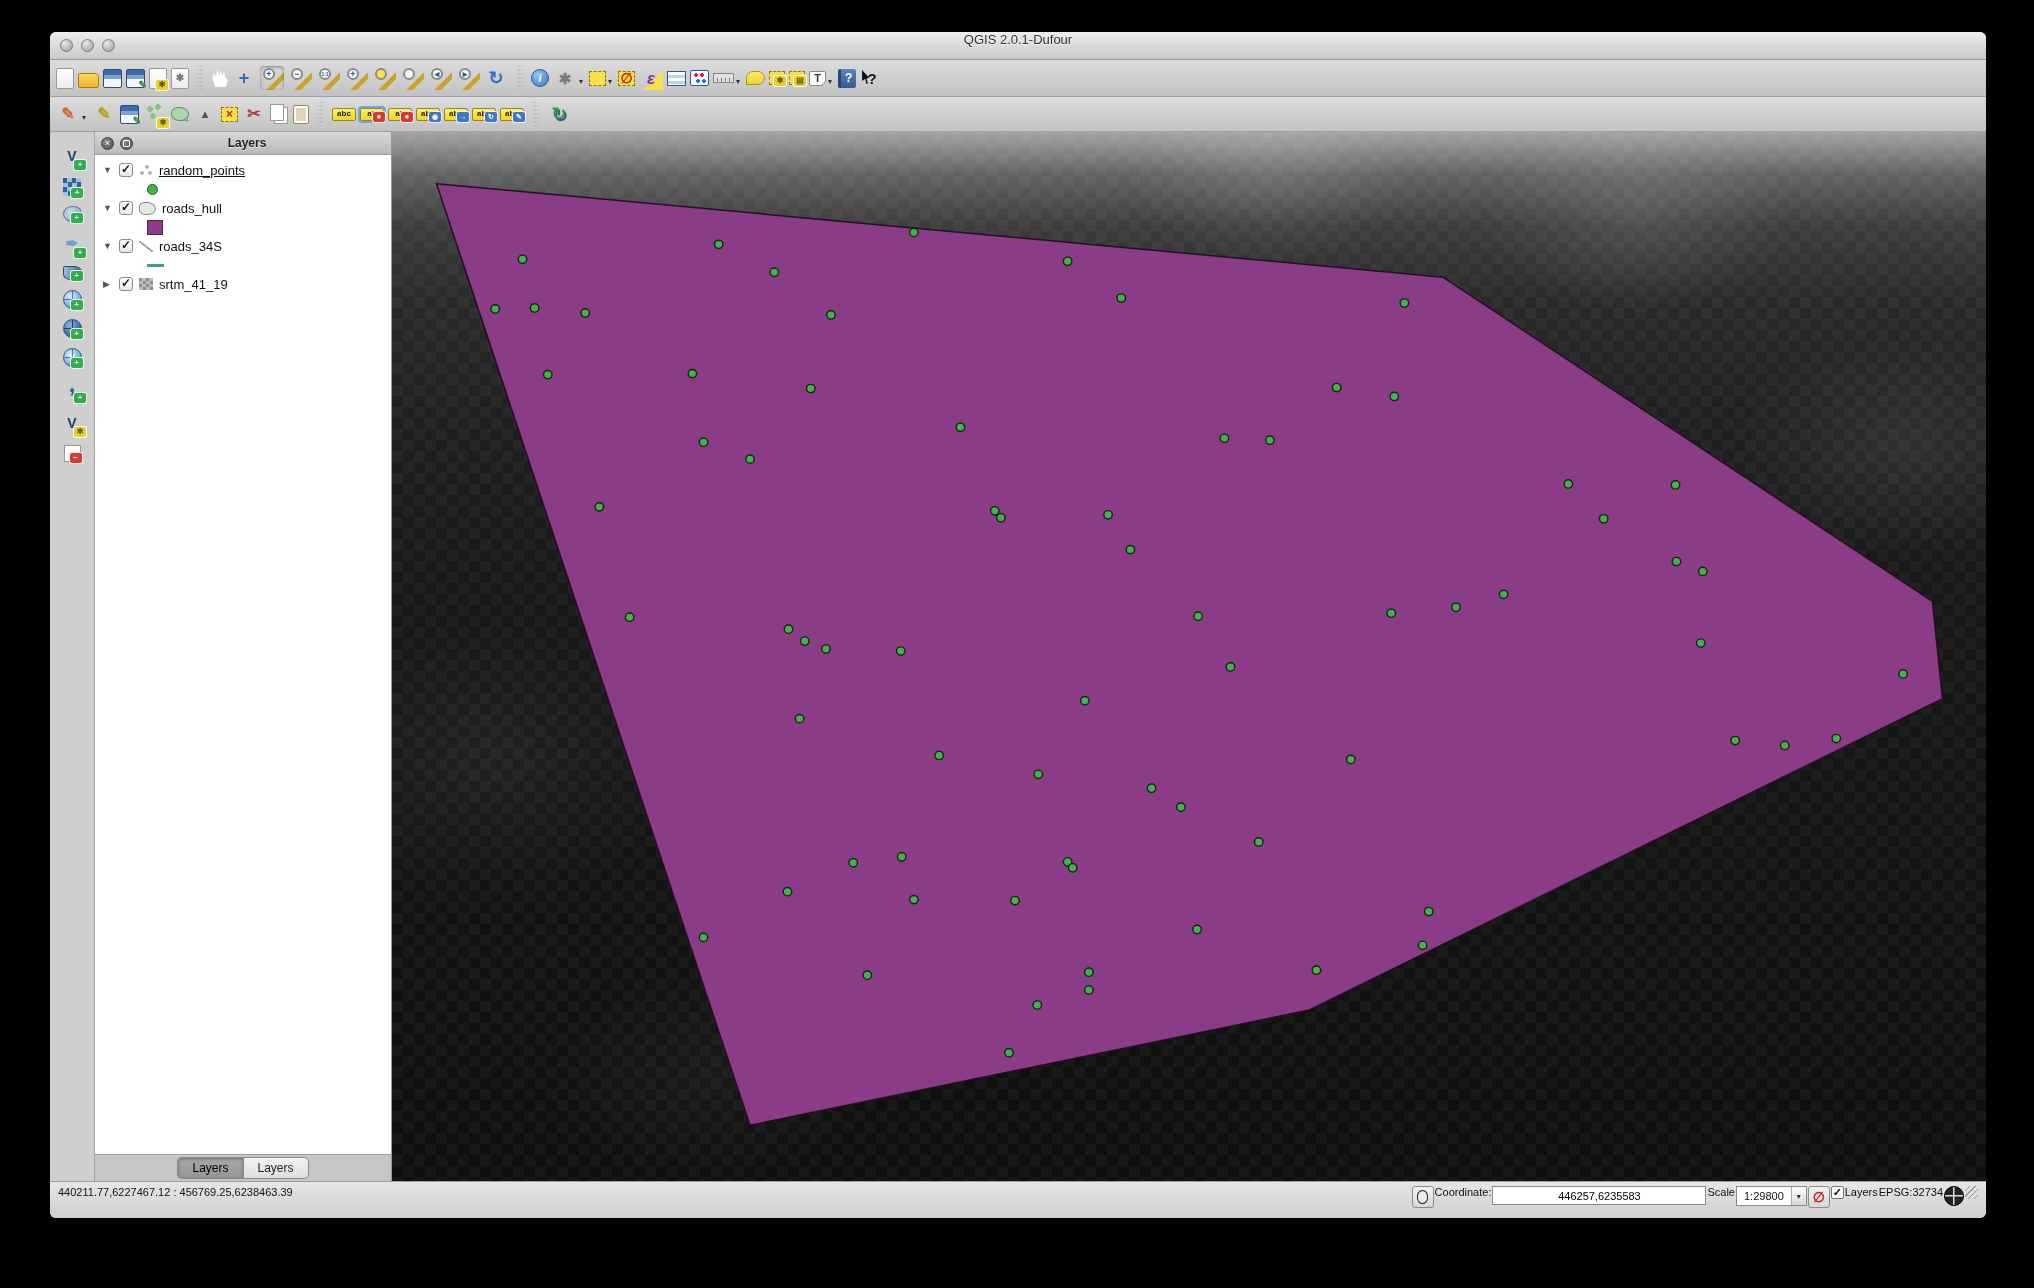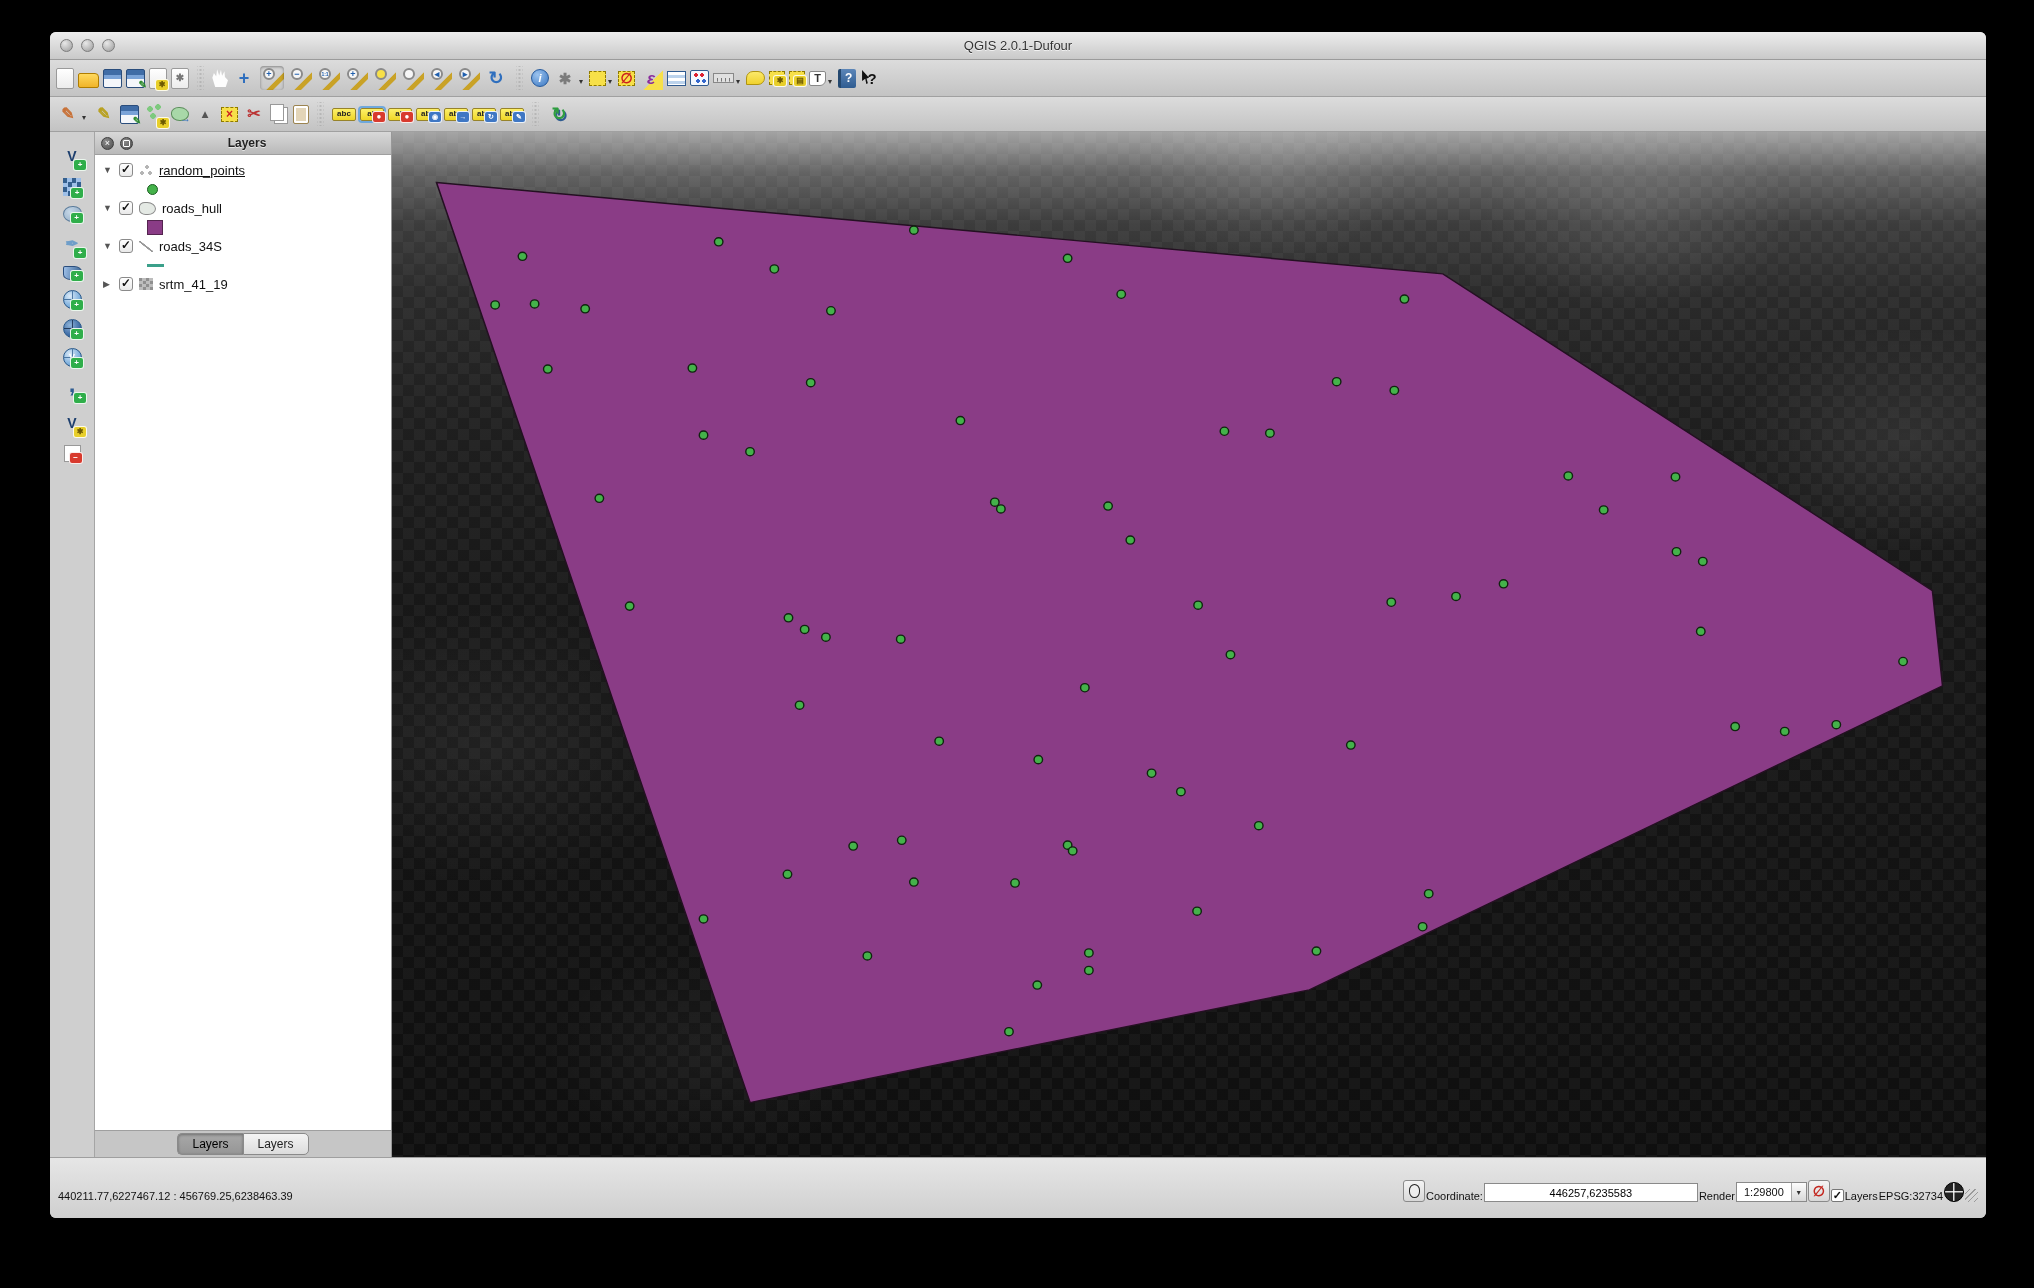--- a/index.html
+++ b/index.html
@@ -2,21 +2,21 @@
 <html><head>
 <meta charset="utf-8">
 <style>
   html,body{margin:0;padding:0}
   body{width:2034px;height:1288px;background:#000;position:relative;overflow:hidden;
        font-family:"Liberation Sans",sans-serif;-webkit-font-smoothing:antialiased}
   #win{position:absolute;left:50px;top:32px;width:1936px;height:1186px;background:#cfcfcf;
        border-radius:6px;box-shadow:0 14px 48px rgba(0,0,0,.65);display:flex;flex-direction:column;overflow:hidden}
   
   .titlebar{height:27px;flex:none;background:linear-gradient(#ededed,#c9c9c9);border-bottom:1px solid #9b9b9b;
-            display:flex;align-items:center;justify-content:center;position:relative}
+            display:flex;align-items:flex-start;justify-content:center;position:relative}
   .lights{position:absolute;left:10px;top:7px;display:flex;gap:8px}
   .light{width:13px;height:13px;border-radius:50%;background:radial-gradient(circle at 35% 30%,#e8e8e8,#9a9a9a);
          border:1px solid #7c7c7c;box-sizing:border-box}
   .wtitle{font-size:13px;color:#333;text-shadow:0 1px 0 rgba(255,255,255,.7)}
   
   .tbar{flex:none;background:linear-gradient(#dcdcdc,#c3c3c3);border-bottom:1px solid #a0a0a0;
         display:flex;align-items:center;padding:0 6px;gap:4px}
   #tb1{height:36px}
   #tb2{height:34px}
   .grip{width:7px;height:24px;margin:0 4px;background-image:radial-gradient(circle 1px,#949494 65%,transparent 75%);
@@ -146,21 +146,21 @@
      radial-gradient(260px 160px at 95% 30%, rgba(255,255,255,.08), transparent 70%),
      radial-gradient(200px 130px at 55% 4%, rgba(255,255,255,.10), transparent 70%),
      radial-gradient(300px 200px at 6% 60%, rgba(255,255,255,.05), transparent 70%),
      radial-gradient(240px 150px at 20% 90%, rgba(255,255,255,.04), transparent 70%),
      linear-gradient(180deg,#a2a2a2 0,#8b8b8b 1.5%,#636363 4%,#3c3c3c 9%,#2a2a2a 16%,#1f1f1f 28%,#181818 45%,#131313 70%,#0f0f0f 100%)}
   .canvas::before{content:"";position:absolute;inset:0;background:repeating-conic-gradient(rgba(255,255,255,.035) 0 25%, transparent 0 50%);
      background-size:22px 22px;pointer-events:none}
   #mapsvg{position:absolute;inset:0;width:100%;height:100%}
   
   .status{height:28px;flex:none;background:linear-gradient(#e6e6e6,#cfcfcf);border-top:1px solid #9f9f9f;
-          display:flex;align-items:flex-end;padding:16px 8px;font-size:11px;color:#111;gap:1px}
+          display:flex;align-items:flex-start;padding:4px 8px;font-size:11px;color:#111;gap:1px}
   .extent{white-space:nowrap}
   .spacer{flex:1}
   .sq-btn{width:20px;height:20px;border:1px solid #8a8a8a;border-radius:3px;background:linear-gradient(#f4f4f4,#d8d8d8);
           position:relative;flex:none;display:flex;align-items:center;justify-content:center}
   .mouse-glyph{width:9px;height:12px;border:1.5px solid #222;border-radius:50%/45%;background:#eee}
   .stop-glyph{color:#c3271f;font-weight:bold;font-size:14px;line-height:1}
   .coord-input{width:212px;height:17px;border:1px solid #8a8a8a;text-align:center;
           font:11px "Liberation Sans",sans-serif;background:#fff;padding:0}
   .combo{display:flex;align-items:stretch;border:1px solid #8a8a8a;background:#fff;height:18px;flex:none}
   .combo .val{padding:0 7px;display:flex;align-items:center}
@@ -443,21 +443,21 @@
   </div>
 
   <div class="status">
     <span class="extent">440211.77,6227467.12 : 456769.25,6238463.39</span>
     <span class="spacer"></span>
     <span class="sq-btn">
         <span class="mouse-glyph"></span>
       </span>
     <span class="lbl">Coordinate:</span>
     <input class="coord-input" value="446257,6235583" style="">
-    <span class="lbl">Render</span>
+    <span class="lbl">Scale</span>
     <span class="combo">
       <span class="val">1:29800</span>
       <span class="arr">▼</span>
     </span>
     <span class="sq-btn">
         <span class="stop-glyph">∅</span>
       </span>
     <span class="cb">✓</span>
     <span class="lbl">Layers</span>
     <span class="lbl">EPSG:32734</span>

